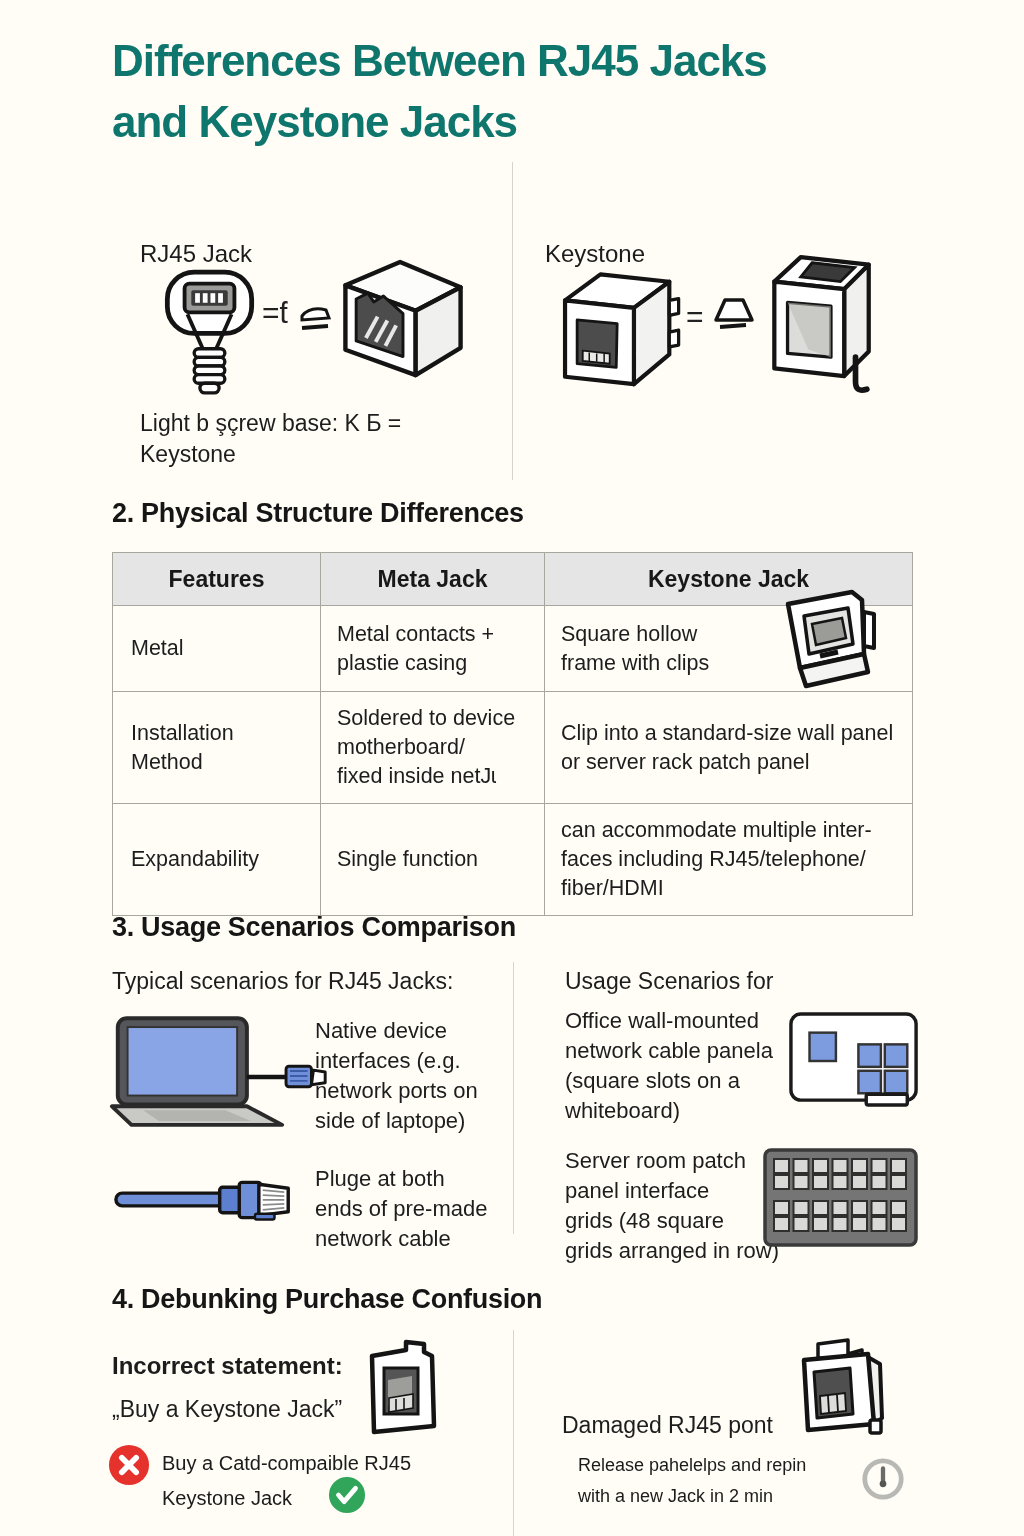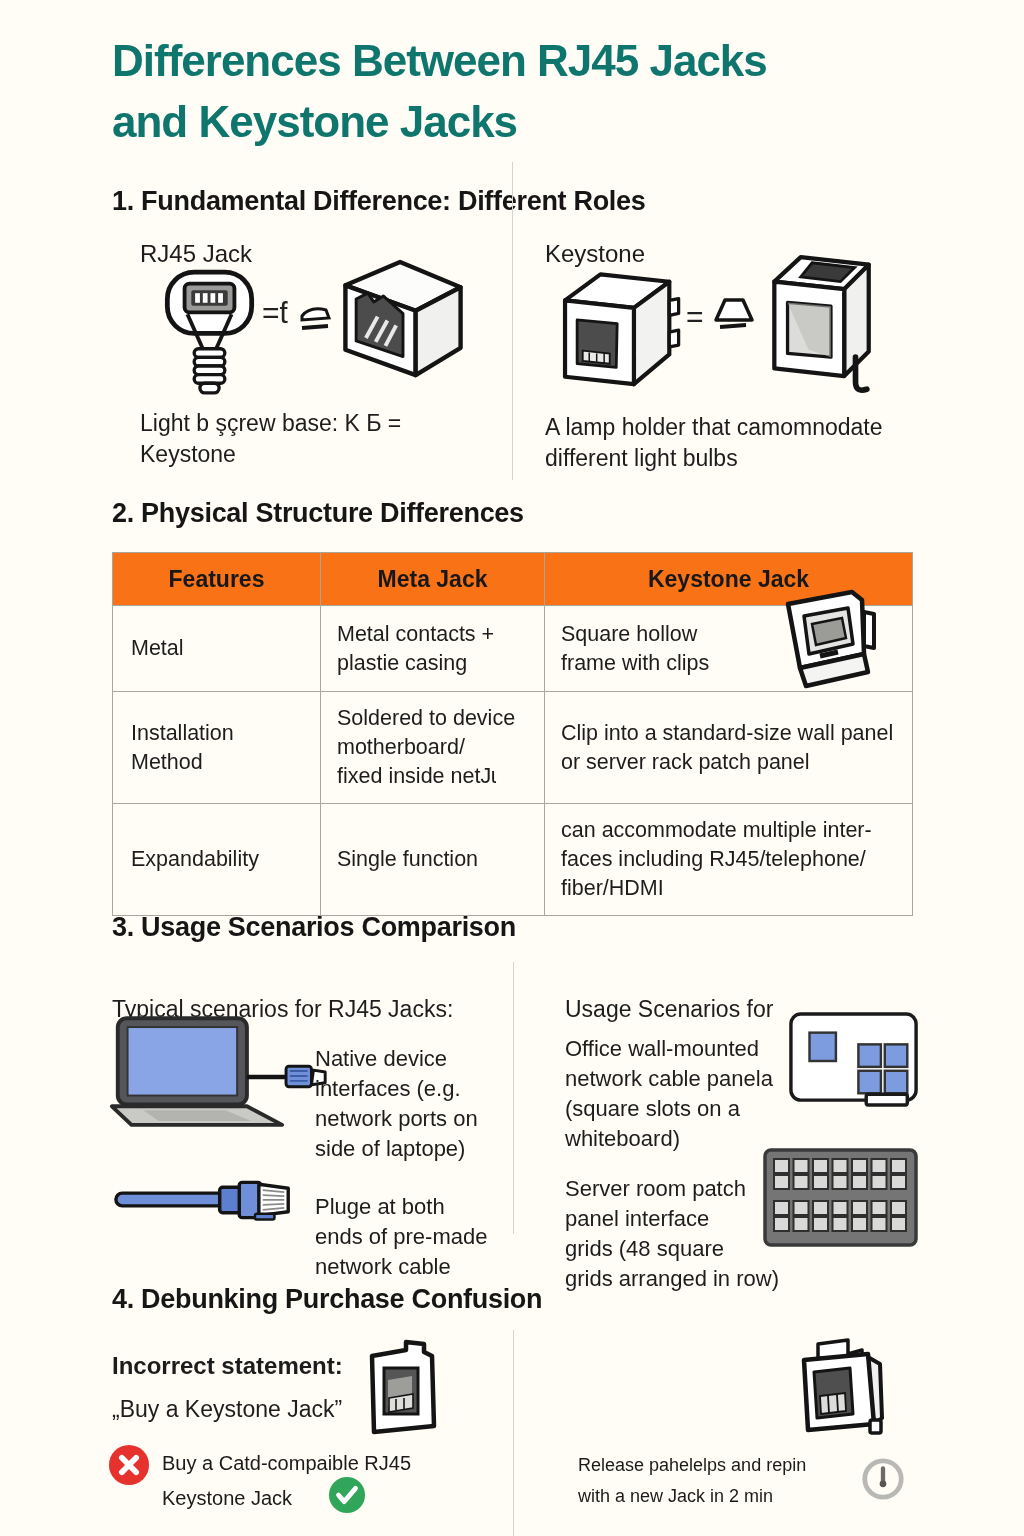--- a/index.html
+++ b/index.html
@@ -10,46 +10,45 @@
   }
   .abs{position:absolute;}
   .ml{white-space:pre-line;}
   .title{
     font-size:44px; font-weight:700; letter-spacing:-1px;
     line-height:61px; color:#0f766e;
   }
   .sec-heading{font-size:27px; font-weight:700; letter-spacing:-0.3px; color:#161616;}
   .sub-label{font-size:24px; color:#1c1c1c;}
   .caption{font-size:23px; line-height:31px; color:#1d1d1d;}
-  .body-text{font-size:22px; line-height:30px; color:#1d1d1d;margin-top:28px;}
+  .body-text{font-size:22px; line-height:30px; color:#1d1d1d;}
   .eq{font-size:30px; font-weight:500; color:#222;}
   .vline{width:1px; background:#d7d3ca;}
   table.cmp{border-collapse:collapse; width:800px; table-layout:fixed; background:#fffdf6;}
   table.cmp th, table.cmp td{border:1px solid #a7a7a0;}
   table.cmp thead th{
-    background:#f97316; font-weight:700; font-size:23px; height:50px;
+    background:#e5e5e5; font-weight:700; font-size:23px; height:50px;
     text-align:center; color:#181818;
   }
   table.cmp td{
     font-size:21.5px; line-height:29px; padding:12px 16px;
     vertical-align:middle; color:#1d1d1d;
   }
   table.cmp td.fcol{padding-left:18px;}
   .bold{font-weight:700;}
   svg{display:block;}
 </style>
 </head>
 <body>
 
 <div class="page">
 
   <div class="abs title ml" style="left:112px; top:30px; width:820px;">Differences Between RJ45 Jacks
 and Keystone Jacks</div>
 
-  <div class="abs sec-heading" style="left:112px; top:186px;">1. Fundamental Difference: Different Roles</div>
 
   <div class="abs vline" style="left:512px; top:162px; height:318px;"></div>
 
   <div class="abs sub-label" style="left:140px; top:240px;">RJ45 Jack</div>
 
   <svg class="abs" style="left:152px; top:262px;" width="115" height="140" viewBox="0 0 120 145">
     <rect x="16" y="10" width="88" height="64" rx="28" fill="#ffffff" stroke="#141414" stroke-width="5"></rect>
     <rect x="34" y="22" width="52" height="30" rx="5" fill="#9a9a98" stroke="#141414" stroke-width="4"></rect>
     <rect x="41" y="29" width="38" height="16" rx="2" fill="#3a3a3a"></rect>
     <rect x="45" y="32" width="5" height="10" fill="#ffffff"></rect>
@@ -106,22 +105,20 @@
   <svg class="abs" style="left:763px; top:250px;" width="118" height="152" viewBox="0 0 125 158">
     <polygon points="40,6 112,14 86,40 12,32" fill="#ffffff" stroke="#141414" stroke-width="4.5" stroke-linejoin="round"></polygon>
     <polygon points="52,12 97,17 82,32 40,27" fill="#3a3a3a" stroke="#141414" stroke-width="3"></polygon>
     <polygon points="86,40 112,14 112,106 86,132" fill="#f0f0ee" stroke="#141414" stroke-width="4.5" stroke-linejoin="round"></polygon>
     <polygon points="12,32 86,40 86,132 12,124" fill="#ffffff" stroke="#141414" stroke-width="4.5" stroke-linejoin="round"></polygon>
     <polygon points="26,54 72,58 72,112 26,108" fill="#dcdcda" stroke="#141414" stroke-width="3.5" stroke-linejoin="round"></polygon>
     <polygon points="26,54 72,58 72,112 48,104" fill="#b9b9b6" opacity="0.55"></polygon>
     <path d="M98 112 L98 138 Q98 150 110 146" stroke="#141414" stroke-width="6" fill="none" stroke-linecap="round"></path>
   </svg>
 
-  <div class="abs caption ml" style="left:545px; top:412px; width:370px;">A lamp holder that camomnodate
-different light bulbs</div>
 
   <div class="abs sec-heading" style="left:112px; top:498px;">2. Physical Structure Differences</div>
 
   <table class="cmp abs" style="left:112px; top:552px;">
     <colgroup>
         <col style="width:208px">
         <col style="width:224px">
         <col style="width:368px">
       </colgroup>
     <thead>
@@ -290,20 +287,21 @@
   <svg class="abs" style="left:790px; top:1338px;" width="100" height="100" viewBox="0 0 100 100">
     <polygon points="28,6 58,2 58,16 72,12 72,24 28,20" fill="#ffffff" stroke="#141414" stroke-width="3.5" stroke-linejoin="round"></polygon>
     <polygon points="76,18 90,26 92,80 84,86" fill="#f0f0ee" stroke="#141414" stroke-width="4" stroke-linejoin="round"></polygon>
     <polygon points="14,22 78,16 84,86 18,92" fill="#ffffff" stroke="#141414" stroke-width="4.5" stroke-linejoin="round"></polygon>
     <polygon points="24,34 60,30 63,76 27,80" fill="#4f4f4f" stroke="#141414" stroke-width="3" stroke-linejoin="round"></polygon>
     <polygon points="30,58 55,55 56,73 31,76" fill="#dddddb" stroke="#141414" stroke-width="1.8"></polygon>
     <path d="M38 58 L39 75 M47 57 L48 74" stroke="#141414" stroke-width="1.8"></path>
     <rect x="80" y="82" width="11" height="13" rx="2" fill="#ffffff" stroke="#141414" stroke-width="3.5"></rect>
   </svg>
 
+  <div class="abs caption" style="left:562px; top:1410px;">Damaged RJ45 pont</div>
 
   <div class="abs ml" style="left:578px; top:1450px; font-size:18px; line-height:31px; color:#1b1b1b;">Release pahelelps and repin
 with a new Jack in 2 min</div>
 
   <svg class="abs" style="left:860px; top:1456px;" width="46" height="46" viewBox="0 0 48 48">
     <circle cx="24" cy="24" r="19" fill="none" stroke="#b8b8b5" stroke-width="5"></circle>
     <path d="M24 13 L24 28" stroke="#6b6b68" stroke-width="4.5" stroke-linecap="round"></path>
     <circle cx="24" cy="29" r="3.5" fill="#555553"></circle>
   </svg>
 

